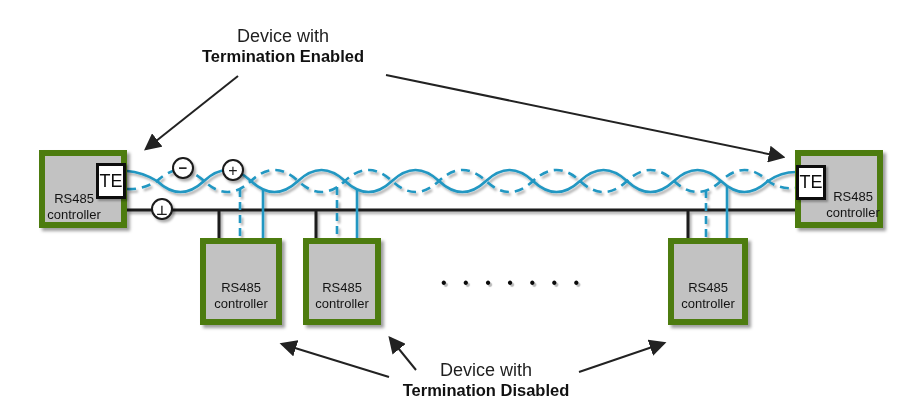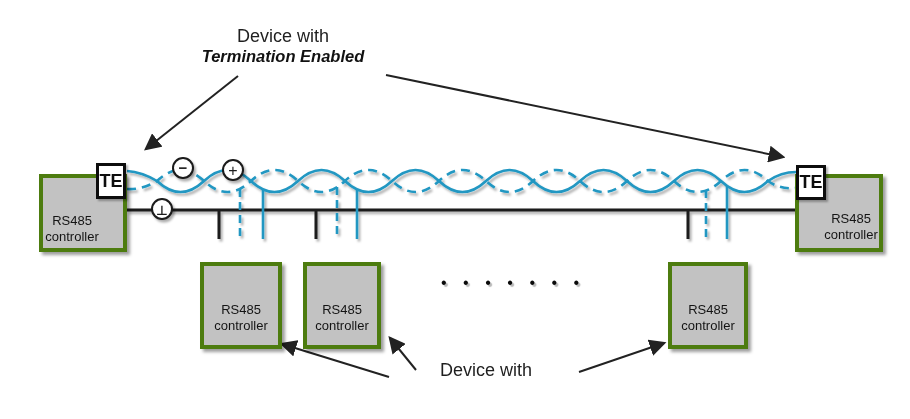--- a/index.html
+++ b/index.html
@@ -2,35 +2,35 @@
 <html><head>
 <meta charset="utf-8">
 <style>
   html,body{margin:0;padding:0;background:#ffffff;}
   .stage{
     position:relative;width:910px;height:419px;background:#ffffff;overflow:hidden;
     font-family:"Liberation Sans","DejaVu Sans",sans-serif;color:#1c1c1c;
   }
   .stage svg{position:absolute;left:0;top:0;pointer-events:none;}
   .gbox{
-    position:absolute;background:#c2c2c2;border:4px solid #4d7c0f;
-    box-shadow:3px 3px 3px rgba(0,0,0,0.38);box-sizing:border-box;z-index:1;margin-top:24px;
+    position:absolute;background:#c2c2c2;border:6px solid #4d7c0f;
+    box-shadow:3px 3px 3px rgba(0,0,0,0.38);box-sizing:border-box;z-index:1;
   }
   .gbox .blabel{
     position:absolute;text-align:center;font-size:13px;line-height:16px;color:#141414;
   }
   .te{
     position:absolute;background:#ffffff;border:3px solid #0d0d0d;box-sizing:border-box;
     display:flex;align-items:center;justify-content:center;
-    font-weight:bold;font-size:18px;color:#0d0d0d;z-index:2;
+    font-weight:normal;font-size:18px;color:#0d0d0d;z-index:2;
     box-shadow:2px 2px 2px rgba(0,0,0,0.3);
   }
   .anno{position:absolute;text-align:center;z-index:4;}
   .anno .l1{font-size:18px;line-height:20px;color:#1f1f1f;}
-  .anno .l2{font-size:16.5px;line-height:21px;font-weight:bold;color:#111111;font-style:italic;}
+  .anno .l2{font-size:16.5px;line-height:21px;font-weight:bold;color:#111111;}
   .dots{
     position:absolute;left:441px;top:274px;z-index:4;
     font-size:16px;letter-spacing:16.5px;color:#0a0a0a;
     text-shadow:2px 2px 1px rgba(0,0,0,0.28);white-space:nowrap;
   }
 </style>
 </head>
 <body>
 
 <div class="stage">
@@ -126,15 +126,16 @@
 
   <div class="dots">•••••••</div>
 
   <div class="anno" style="left:133px;top:26px;width:300px;">
     <div class="l1">Device with</div>
     <div class="l2">Termination Enabled</div>
   </div>
 
   <div class="anno" style="left:336px;top:360px;width:300px;">
     <div class="l1">Device with</div>
+    <div class="l2">Termination Disabled</div>
   </div>
 
 </div>
 
 </body></html>

